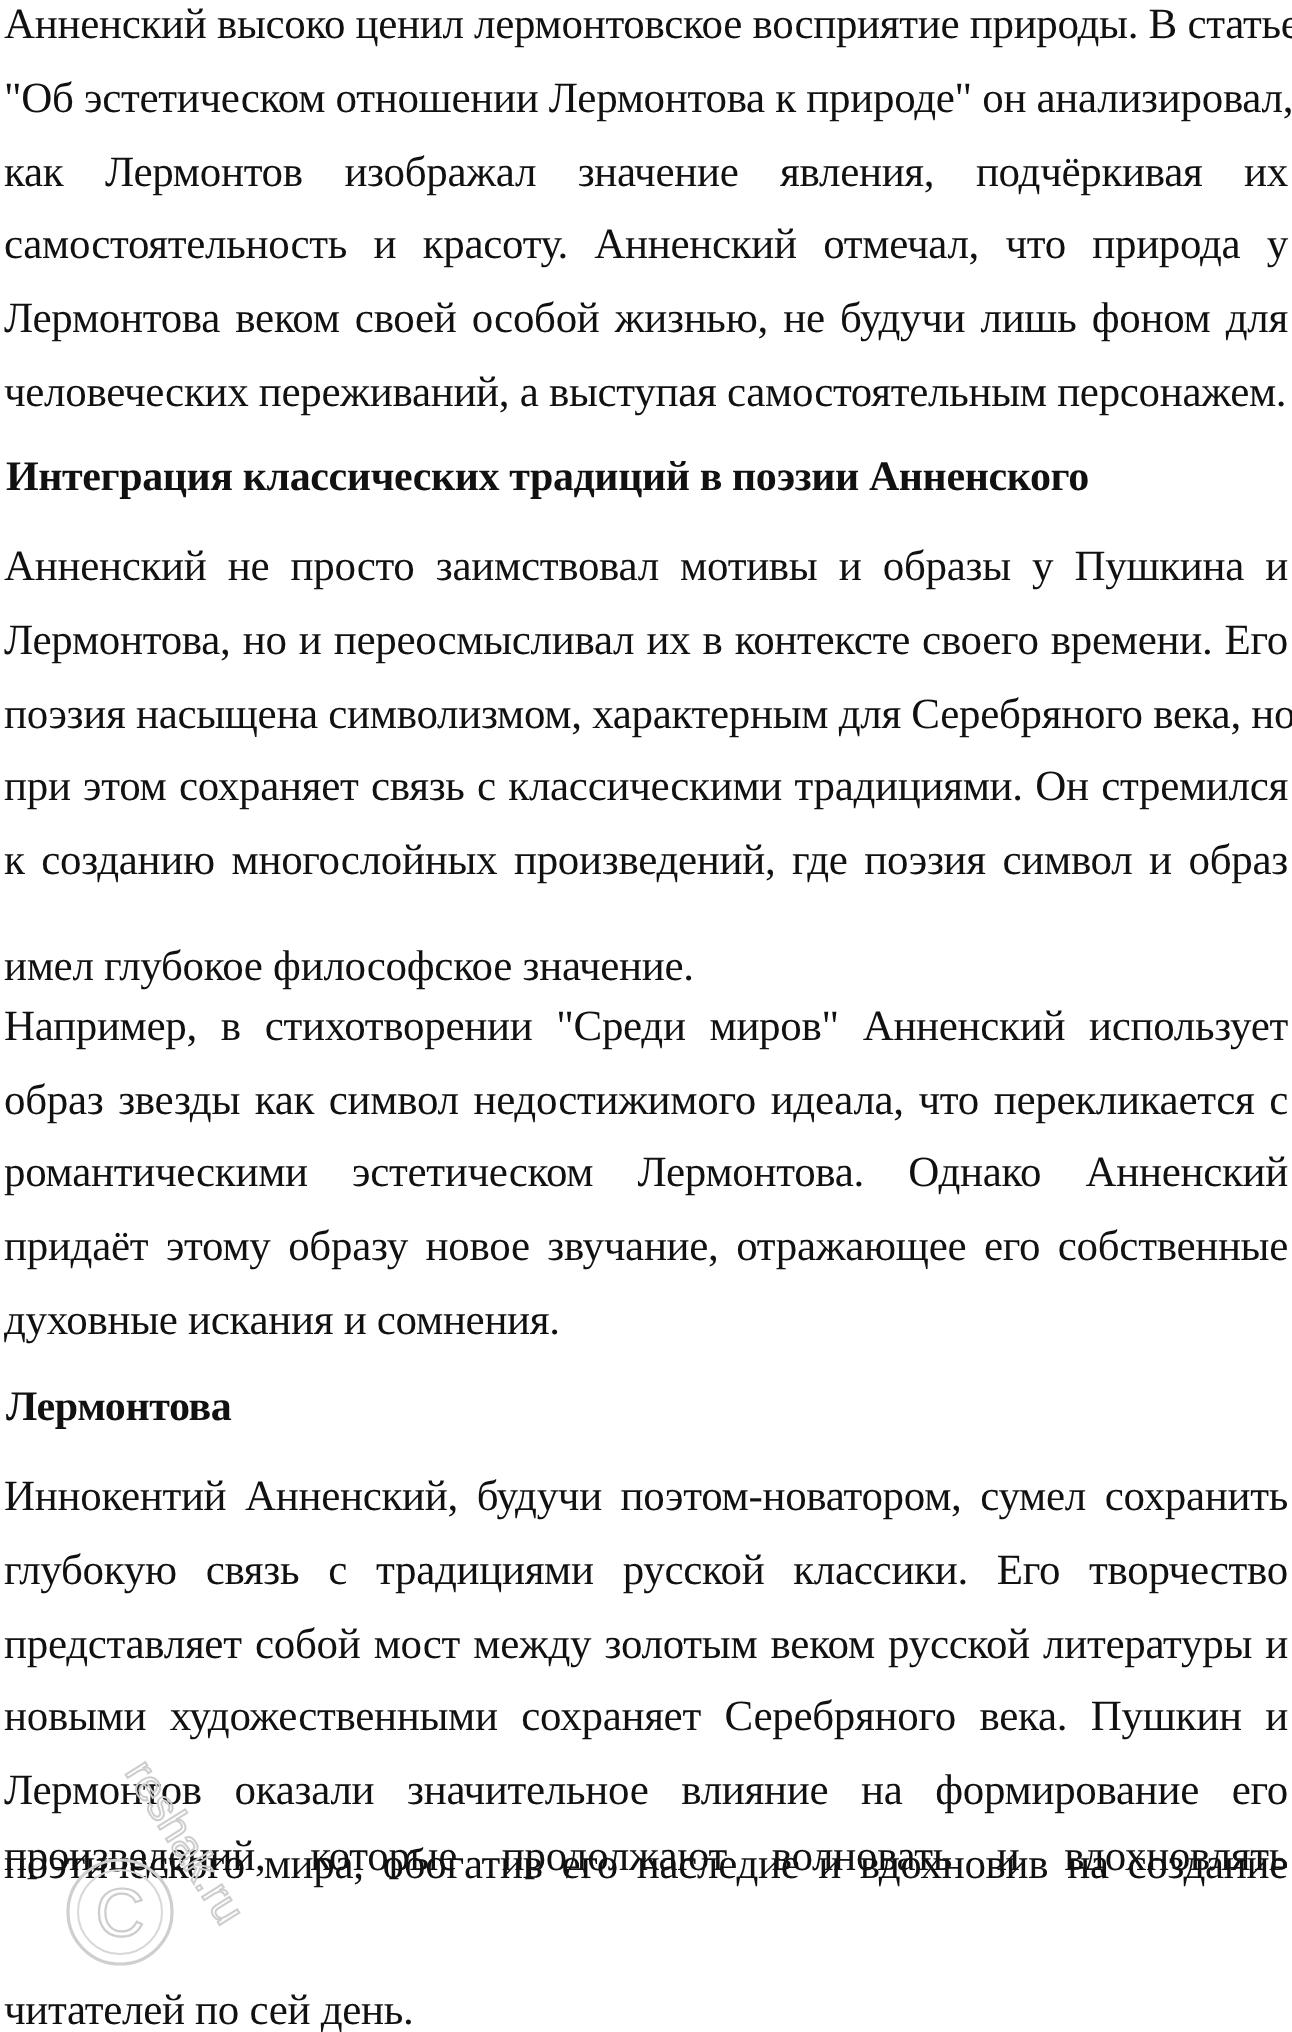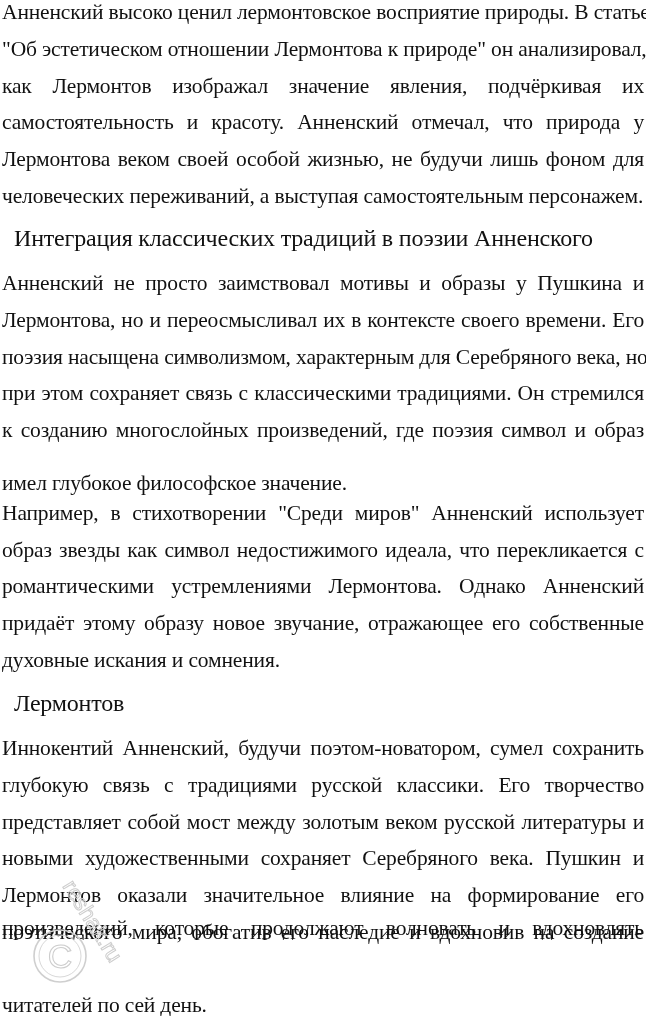--- a/index.html
+++ b/index.html
@@ -25,25 +25,25 @@
     white-space: nowrap;
     text-align: justify;
     text-align-last: justify;
     letter-spacing: -0.15px;
   }
   .line.last {
     text-align-last: left;
   }
   .heading {
     position: absolute;
-    left: 14px;
+    left: 3px;
     height: 30px;
-    font-size: 24px;
+    font-size: 21px;
     line-height: 30px;
-    font-weight: normal;
+    font-weight: bold;
     white-space: nowrap;
     letter-spacing: -0.2px;
   }
   .watermark {
     position: absolute;
     left: 22px;
     top: 868px;
     width: 120px;
     height: 130px;
     pointer-events: none;
@@ -68,26 +68,26 @@
   <div class="line" style="top:305px">Лермонтова, но и переосмысливал их в контексте своего времени. Его</div>
   <div class="line" style="top:342px">поэзия насыщена символизмом, характерным для Серебряного века, но</div>
   <div class="line" style="top:378px">при этом сохраняет связь с классическими традициями. Он стремился</div>
   <div class="line" style="top:415px">к созданию многослойных произведений, где поэзия символ и образ</div>
   <div class="line last" style="top:468px">имел глубокое философское значение.</div>
 </div>
 
 <div>
   <div class="line" style="top:498px">Например, в стихотворении "Среди миров" Анненский использует</div>
   <div class="line" style="top:535px">образ звезды как символ недостижимого идеала, что перекликается с</div>
-  <div class="line" style="top:571px">романтическими устремлениями Лермонтова. Однако Анненский</div>
+  <div class="line" style="top:571px">романтическими эстетическом Лермонтова. Однако Анненский</div>
   <div class="line" style="top:608px">придаёт этому образу новое звучание, отражающее его собственные</div>
   <div class="line last" style="top:645px">духовные искания и сомнения.</div>
 </div>
 
-<div class="heading" style="top:688px">Лермонтов</div>
+<div class="heading" style="top:688px">Лермонтова</div>
 
 <div>
   <div class="line" style="top:733px">Иннокентий Анненский, будучи поэтом-новатором, сумел сохранить</div>
   <div class="line" style="top:770px">глубокую связь с традициями русской классики. Его творчество</div>
   <div class="line" style="top:807px">представляет собой мост между золотым веком русской литературы и</div>
   <div class="line" style="top:843px">новыми художественными сохраняет Серебряного века. Пушкин и</div>
   <div class="line" style="top:880px">Лермонтов оказали значительное влияние на формирование его</div>
   <div class="line" style="top:917px">поэтического мира, обогатив его наследие и вдохновив на создание</div>
   <div class="line" style="top:913px">произведений, которые продолжают волновать и вдохновлять</div>
   <div class="line last" style="top:990px">читателей по сей день.</div>

